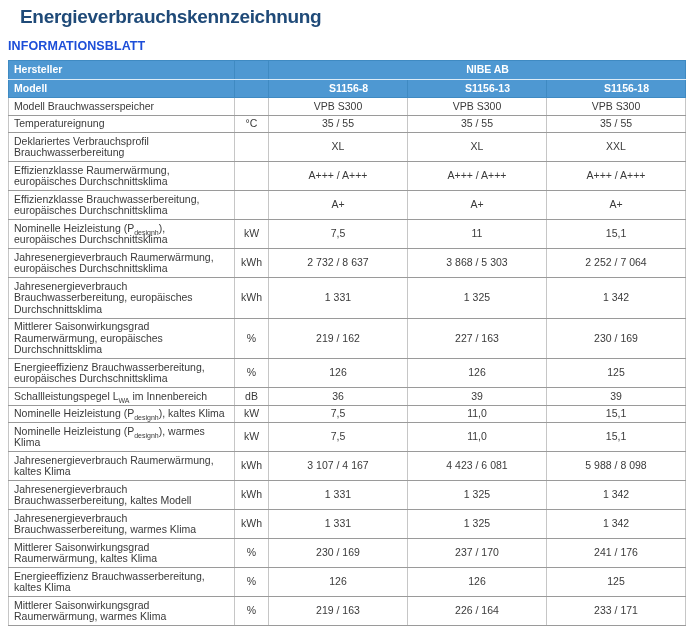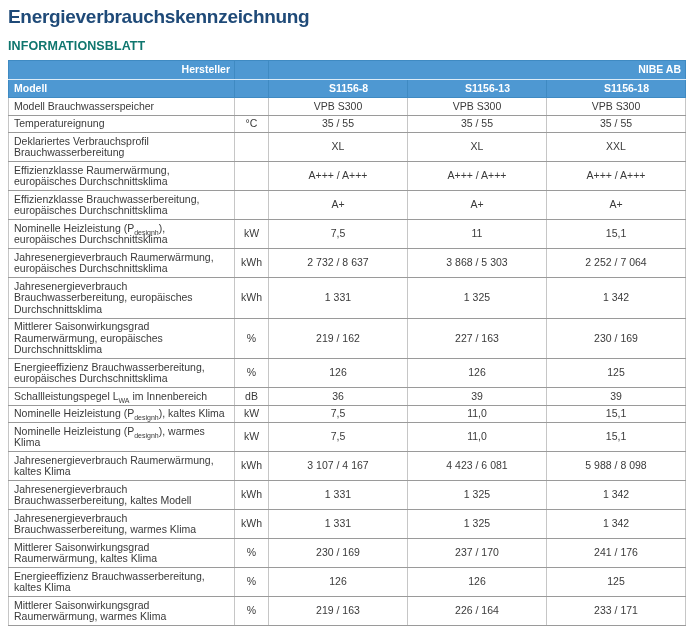--- a/index.html
+++ b/index.html
@@ -13,24 +13,24 @@
   html,body{margin:0;padding:0;background:#fff;}
   body{
     width:690px;height:638px;overflow:hidden;
     font-family:"Liberation Sans","DejaVu Sans",sans-serif;
     color:var(--text);
   }
   .page{padding:3px 3px 0 8px;}
   .title{
     color:var(--navy);
     font-size:19px;font-weight:bold;letter-spacing:-0.3px;
-    margin:3px 0 0 0;
+    margin:3px 0 0 12px;
   }
   .subtitle{
-    color:#0f766e;
+    color:#1d4ed8;
     font-size:12.5px;font-weight:bold;letter-spacing:0.1px;
     margin:11px 0 7px 0;
   }
   table{
     border-collapse:collapse;table-layout:fixed;
     width:676px;font-size:10.5px;line-height:11.5px;
   }
   col.c-label{width:226px;}
   col.c-unit{width:34px;}
   col.c-val{width:139px;}
@@ -40,21 +40,21 @@
     border-right:1px solid var(--col-line);
     border-top:1px solid var(--row-line);
     border-bottom:1px solid var(--row-line);
     overflow:hidden;
   }
   thead th{
     background:var(--blue);color:#fff;font-weight:bold;
     border:1px solid var(--hdr-line);
     padding:3px 4px;
   }
-  thead tr.hdr-first th{border-bottom:1px solid #dcebf7;text-align:right;}
+  thead tr.hdr-first th{border-bottom:1px solid #dcebf7;}
   thead th.lbl{text-align:left;padding-left:5px;}
   thead th.val,thead th.unit{text-align:center;padding-left:25px;}
   td.lbl{text-align:left;padding-left:5px;}
   td.unit{text-align:center;}
   td.val{text-align:center;}
   sub{font-size:7px;line-height:0;}
 </style>
 </head>
 <body>
 

